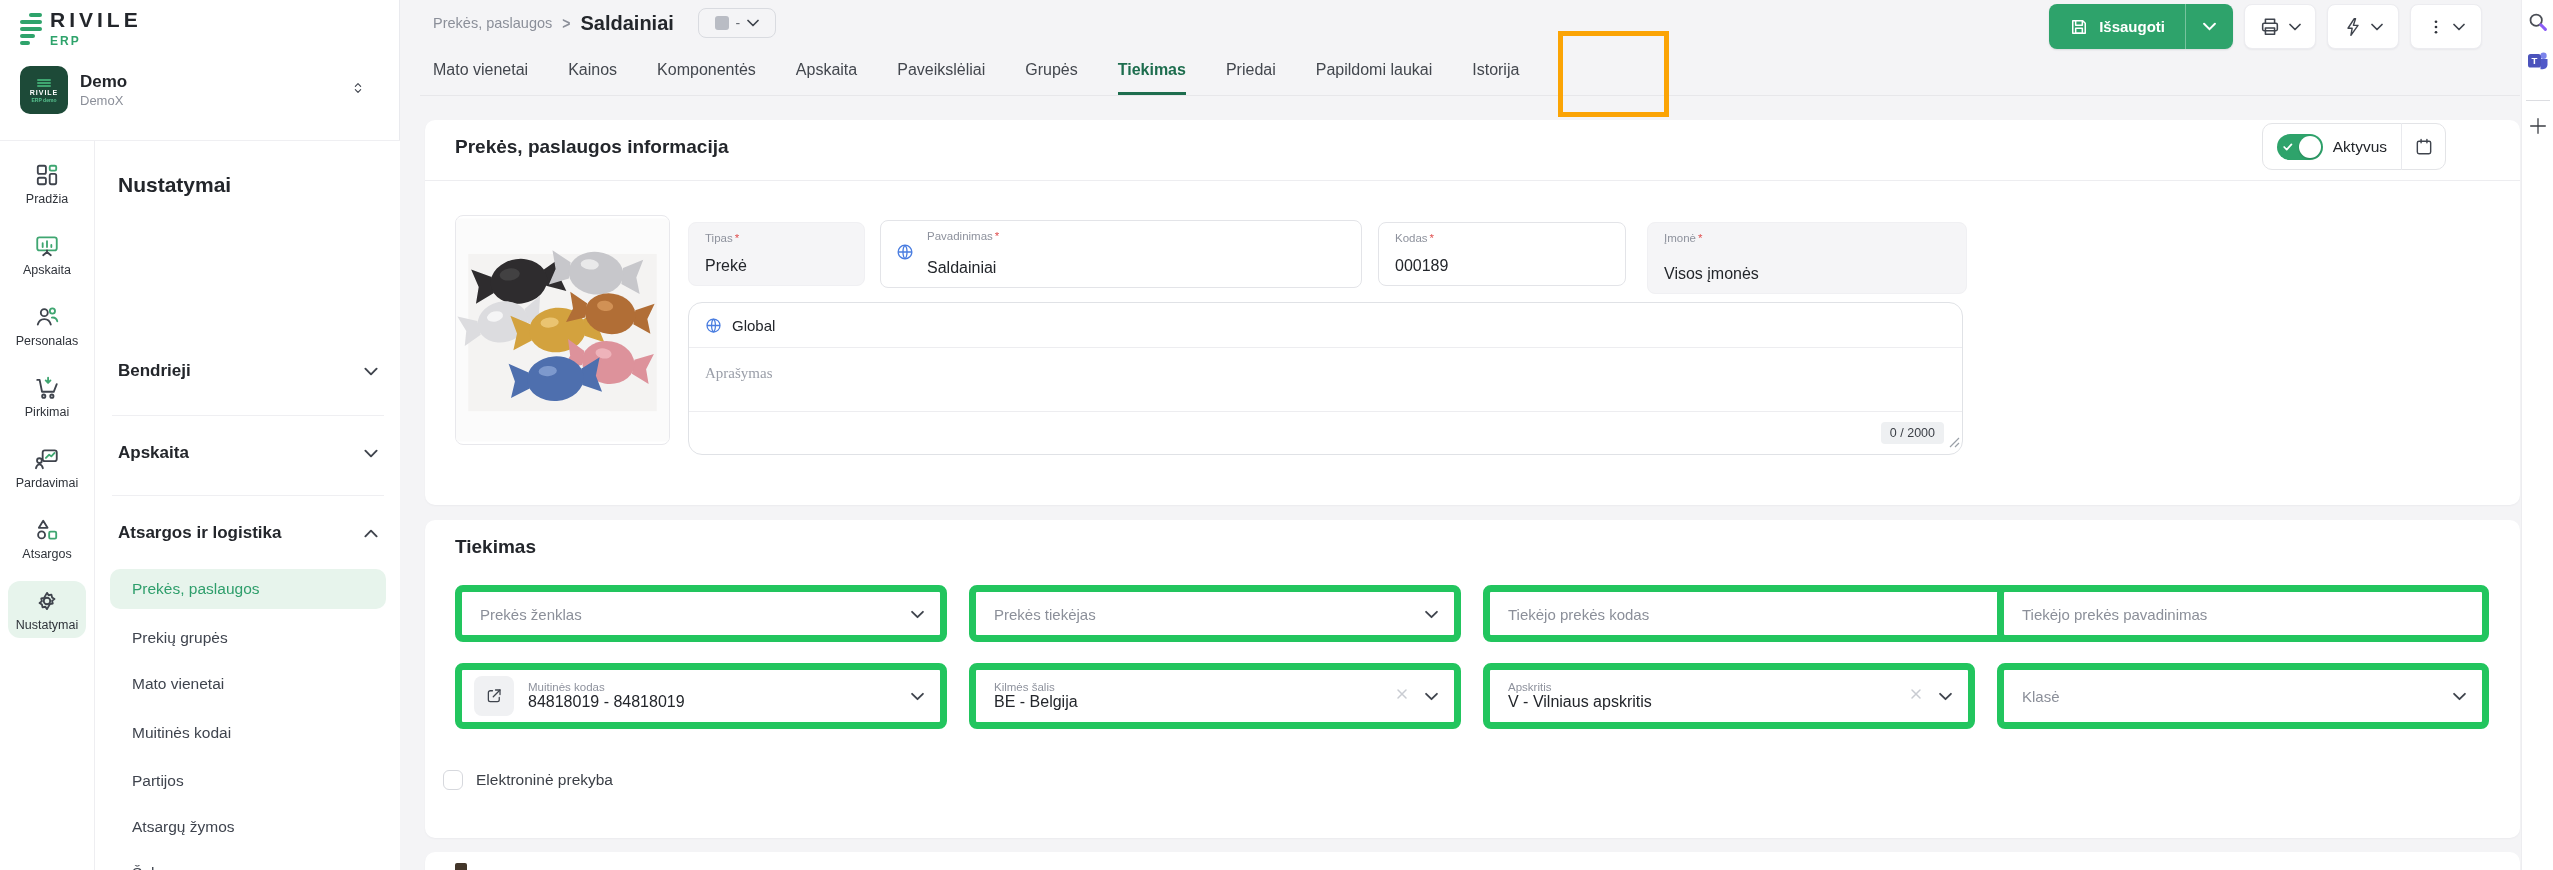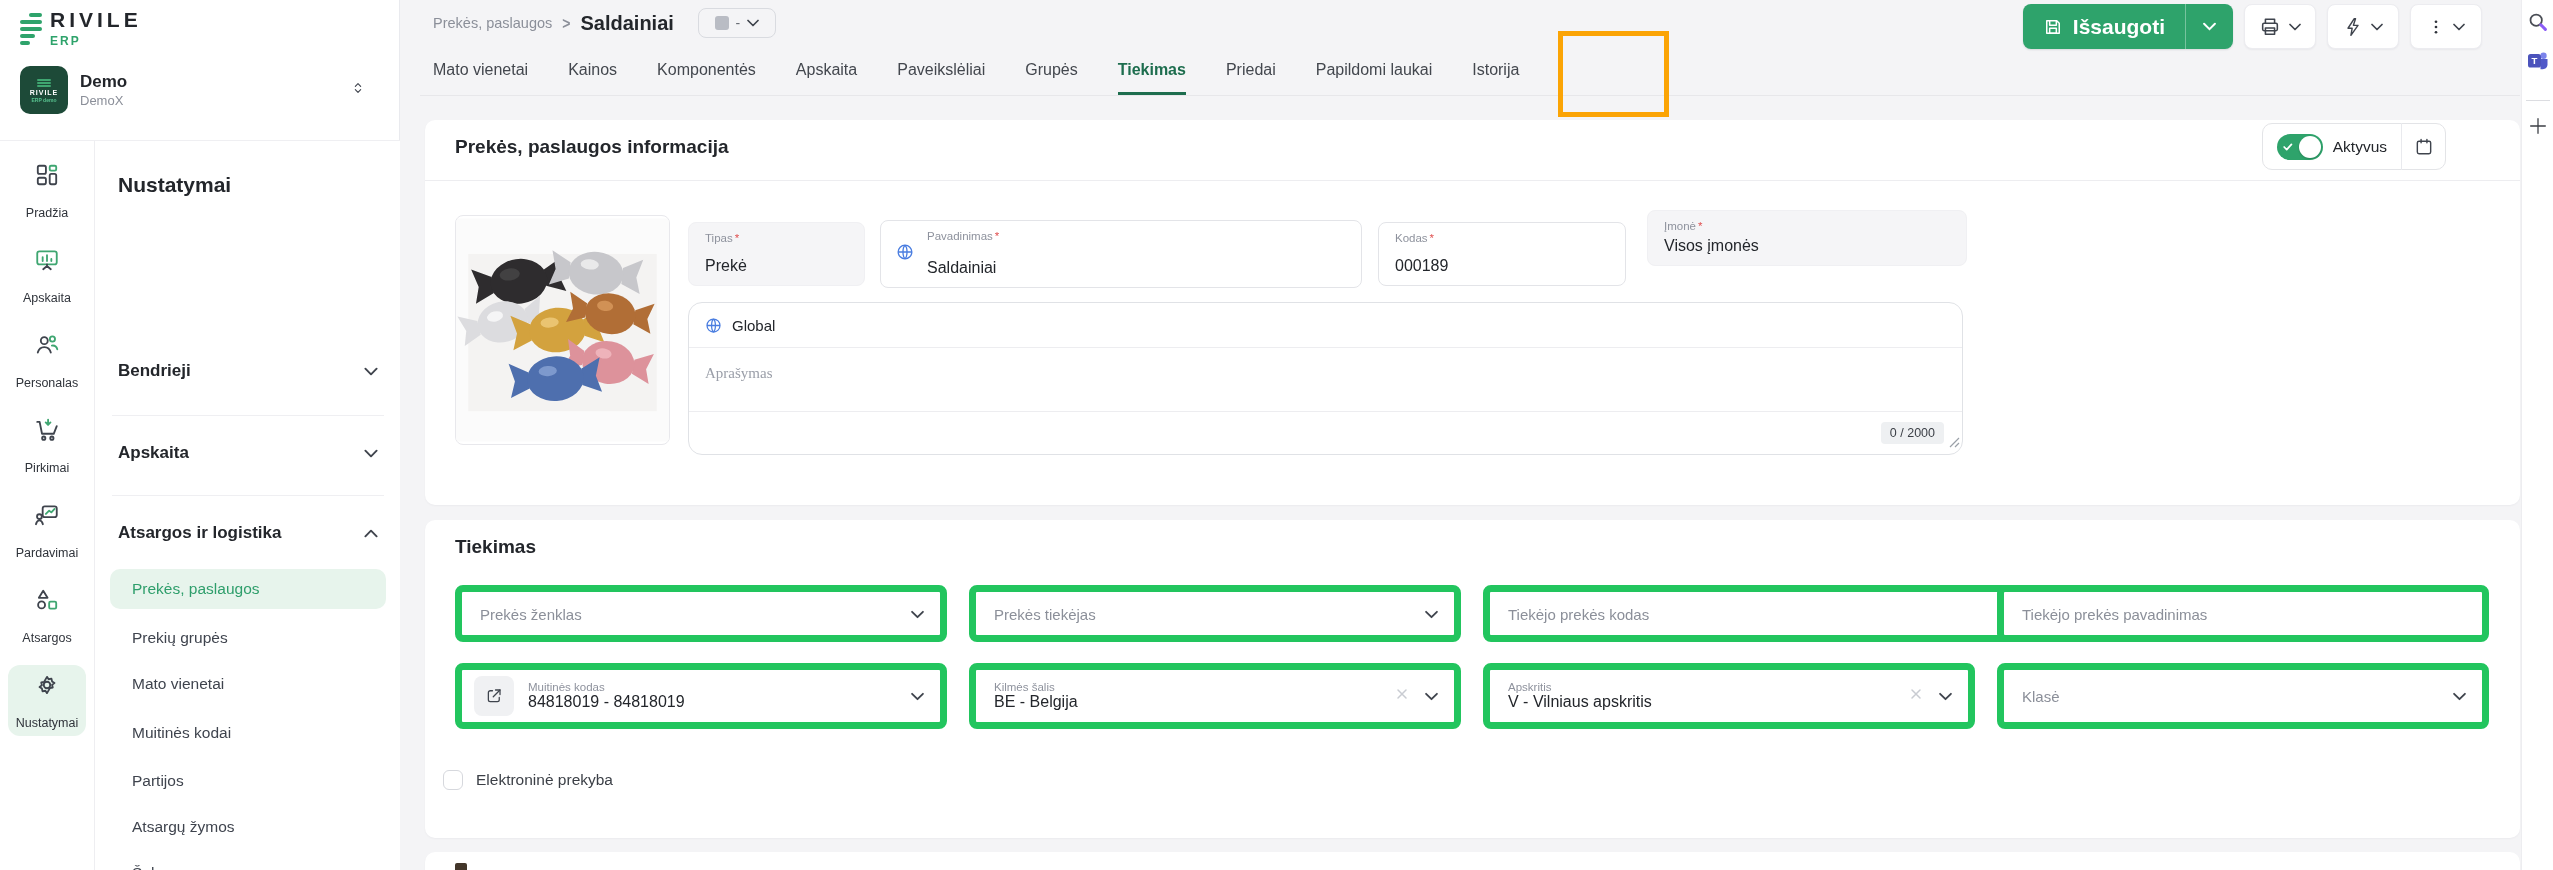--- a/index.html
+++ b/index.html
@@ -19,21 +19,21 @@
   #company .avatar .mini-bars i { display:block; width:14px; height:2px; background:#3fa671; margin:1px auto; border-radius:1px; }
   #company .avatar .a1 { color:#fff; font-size:7px; font-weight:800; letter-spacing:1px; }
   #company .avatar .a2 { color:#58c28f; font-size:5px; font-weight:700; }
   #company .cname { font-size:17px; font-weight:800; color:#23262b; }
   #company .ccode { font-size:13px; color:#8b8f99; margin-top:1px; }
   #company .sort { margin-left:auto; margin-right:14px; }
   .hdr-sep { position:absolute; left:0; top:140px; width:400px; height:1px; background:#efeff2; }
 
   
   #nav-rail { position:absolute; left:0; top:141px; width:95px; height:729px; background:#fff; border-right:1px solid #eeeef1; display:flex; flex-direction:column; align-items:center; padding-top:14px; gap:14px; }
-  .rail-item { width:78px; padding:7px 2px 6px; display:flex; flex-direction:column; align-items:center; gap:18px; border-radius:12px; cursor:pointer; }
+  .rail-item { width:78px; padding:7px 2px 6px; display:flex; flex-direction:column; align-items:center; gap:4px; border-radius:12px; cursor:pointer; }
   .rail-item span { font-size:12.5px; color:#2f333a; }
   .rail-item.active { background:#e7f4ec; }
   .ri { width:26px; height:26px; }
   .sd { stroke:#3f444d; fill:none; stroke-width:1.7; stroke-linecap:round; stroke-linejoin:round; }
   .sg { stroke:#3fa671; fill:none; stroke-width:1.7; stroke-linecap:round; stroke-linejoin:round; }
 
   
   #sidebar { position:absolute; left:96px; top:141px; width:304px; height:729px; background:#fff; }
   #sidebar-title { position:absolute; left:22px; top:32px; font-size:21px; font-weight:800; }
   .side-section { position:absolute; left:22px; width:260px; display:flex; align-items:center; justify-content:space-between; font-size:17px; font-weight:700; color:#23262b; cursor:pointer; }
@@ -52,21 +52,21 @@
   #breadcrumb-row { position:absolute; left:13px; top:8px; display:flex; align-items:center; gap:10px; }
   #crumb { font-size:14.5px; color:#8b8f99; cursor:pointer; }
   #crumb-sep { font-size:14px; color:#8b8f99; font-weight:700; transform:scaleY(1.2); }
   #page-title { font-size:20px; font-weight:800; color:#23262b; }
   #variant-btn { margin-left:14px; width:78px; height:30px; border:1px solid #d9dbe0; border-radius:8px; display:flex; align-items:center; justify-content:center; gap:7px; cursor:pointer; }
   #variant-btn .sw { width:14px; height:14px; border-radius:3px; background:#b9bcc4; }
   #variant-btn .dash { font-size:14px; color:#6a6e76; }
 
   #actions { position:absolute; right:38px; top:4px; display:flex; gap:11px; }
   #save-btn { height:45px; border-radius:8px; background:#2ea36b; color:#fff; display:flex; align-items:center; box-shadow:0 1px 2px rgba(16,24,40,.12); cursor:pointer; }
-  #save-btn .main { display:flex; align-items:center; gap:10px; padding:0 20px; font-size:21px; font-weight:600; }
+  #save-btn .main { display:flex; align-items:center; gap:10px; padding:0 20px; font-size:15px; font-weight:600; }
   #save-btn .split { width:48px; height:45px; border-left:1px solid rgba(255,255,255,.35); display:flex; align-items:center; justify-content:center; }
   .icon-btn { width:72px; height:45px; background:#fff; border:1px solid #ececf0; border-radius:8px; display:flex; align-items:center; justify-content:center; gap:8px; box-shadow:0 1px 2px rgba(16,24,40,.05); cursor:pointer; }
 
   #tabbar { position:absolute; left:0; top:45px; width:2100px; height:51px; border-bottom:1px solid #e7e7ea; display:flex; align-items:stretch; gap:40px; padding-left:13px; }
   .tab { font-size:16px; color:#43474e; font-weight:500; display:flex; align-items:center; cursor:pointer; border-bottom:3px solid transparent; padding-top:2px; }
   .tab.active { color:#1d6d4e; font-weight:700; border-bottom-color:#1d6d4e; }
 
   .annotation { position:absolute; border:5px solid #fba405; pointer-events:none; z-index:50; }
   #tab-annotation { left:1138px; top:31px; width:111px; height:86px; }
 
@@ -414,21 +414,21 @@
               <path d="M3.8 12h16.4M12 3.8c3.2 2.6 3.2 13.8 0 16.4M12 3.8c-3.2 2.6-3.2 13.8 0 16.4"></path>
             </svg>
         </span>
         <span class="flabel"><span>Pavadinimas</span><span class="req">*</span></span>
         <span class="fvalue">Saldainiai</span>
       </div>
       <div class="field" style="left:953px;top:102px;width:248px;height:64px">
         <span class="flabel"><span>Kodas</span><span class="req">*</span></span>
         <span class="fvalue">000189</span>
       </div>
-      <div class="field readonly" style="left:1222px;top:90px;width:320px;height:56px">
+      <div class="field readonly" style="left:1222px;top:102px;width:320px;height:72px">
         <span class="flabel"><span>Įmonė</span><span class="req">*</span></span>
         <span class="fvalue">Visos įmonės</span>
       </div>
 
       <div id="desc-box">
         <div class="lang-row">
           <svg width="19" height="19" viewBox="0 0 24 24" style="stroke:#4a7de0;fill:none;stroke-width:1.6">
               <circle cx="12" cy="12" r="8.2"></circle>
               <path d="M3.8 12h16.4M12 3.8c3.2 2.6 3.2 13.8 0 16.4M12 3.8c-3.2 2.6-3.2 13.8 0 16.4"></path>
             </svg>

